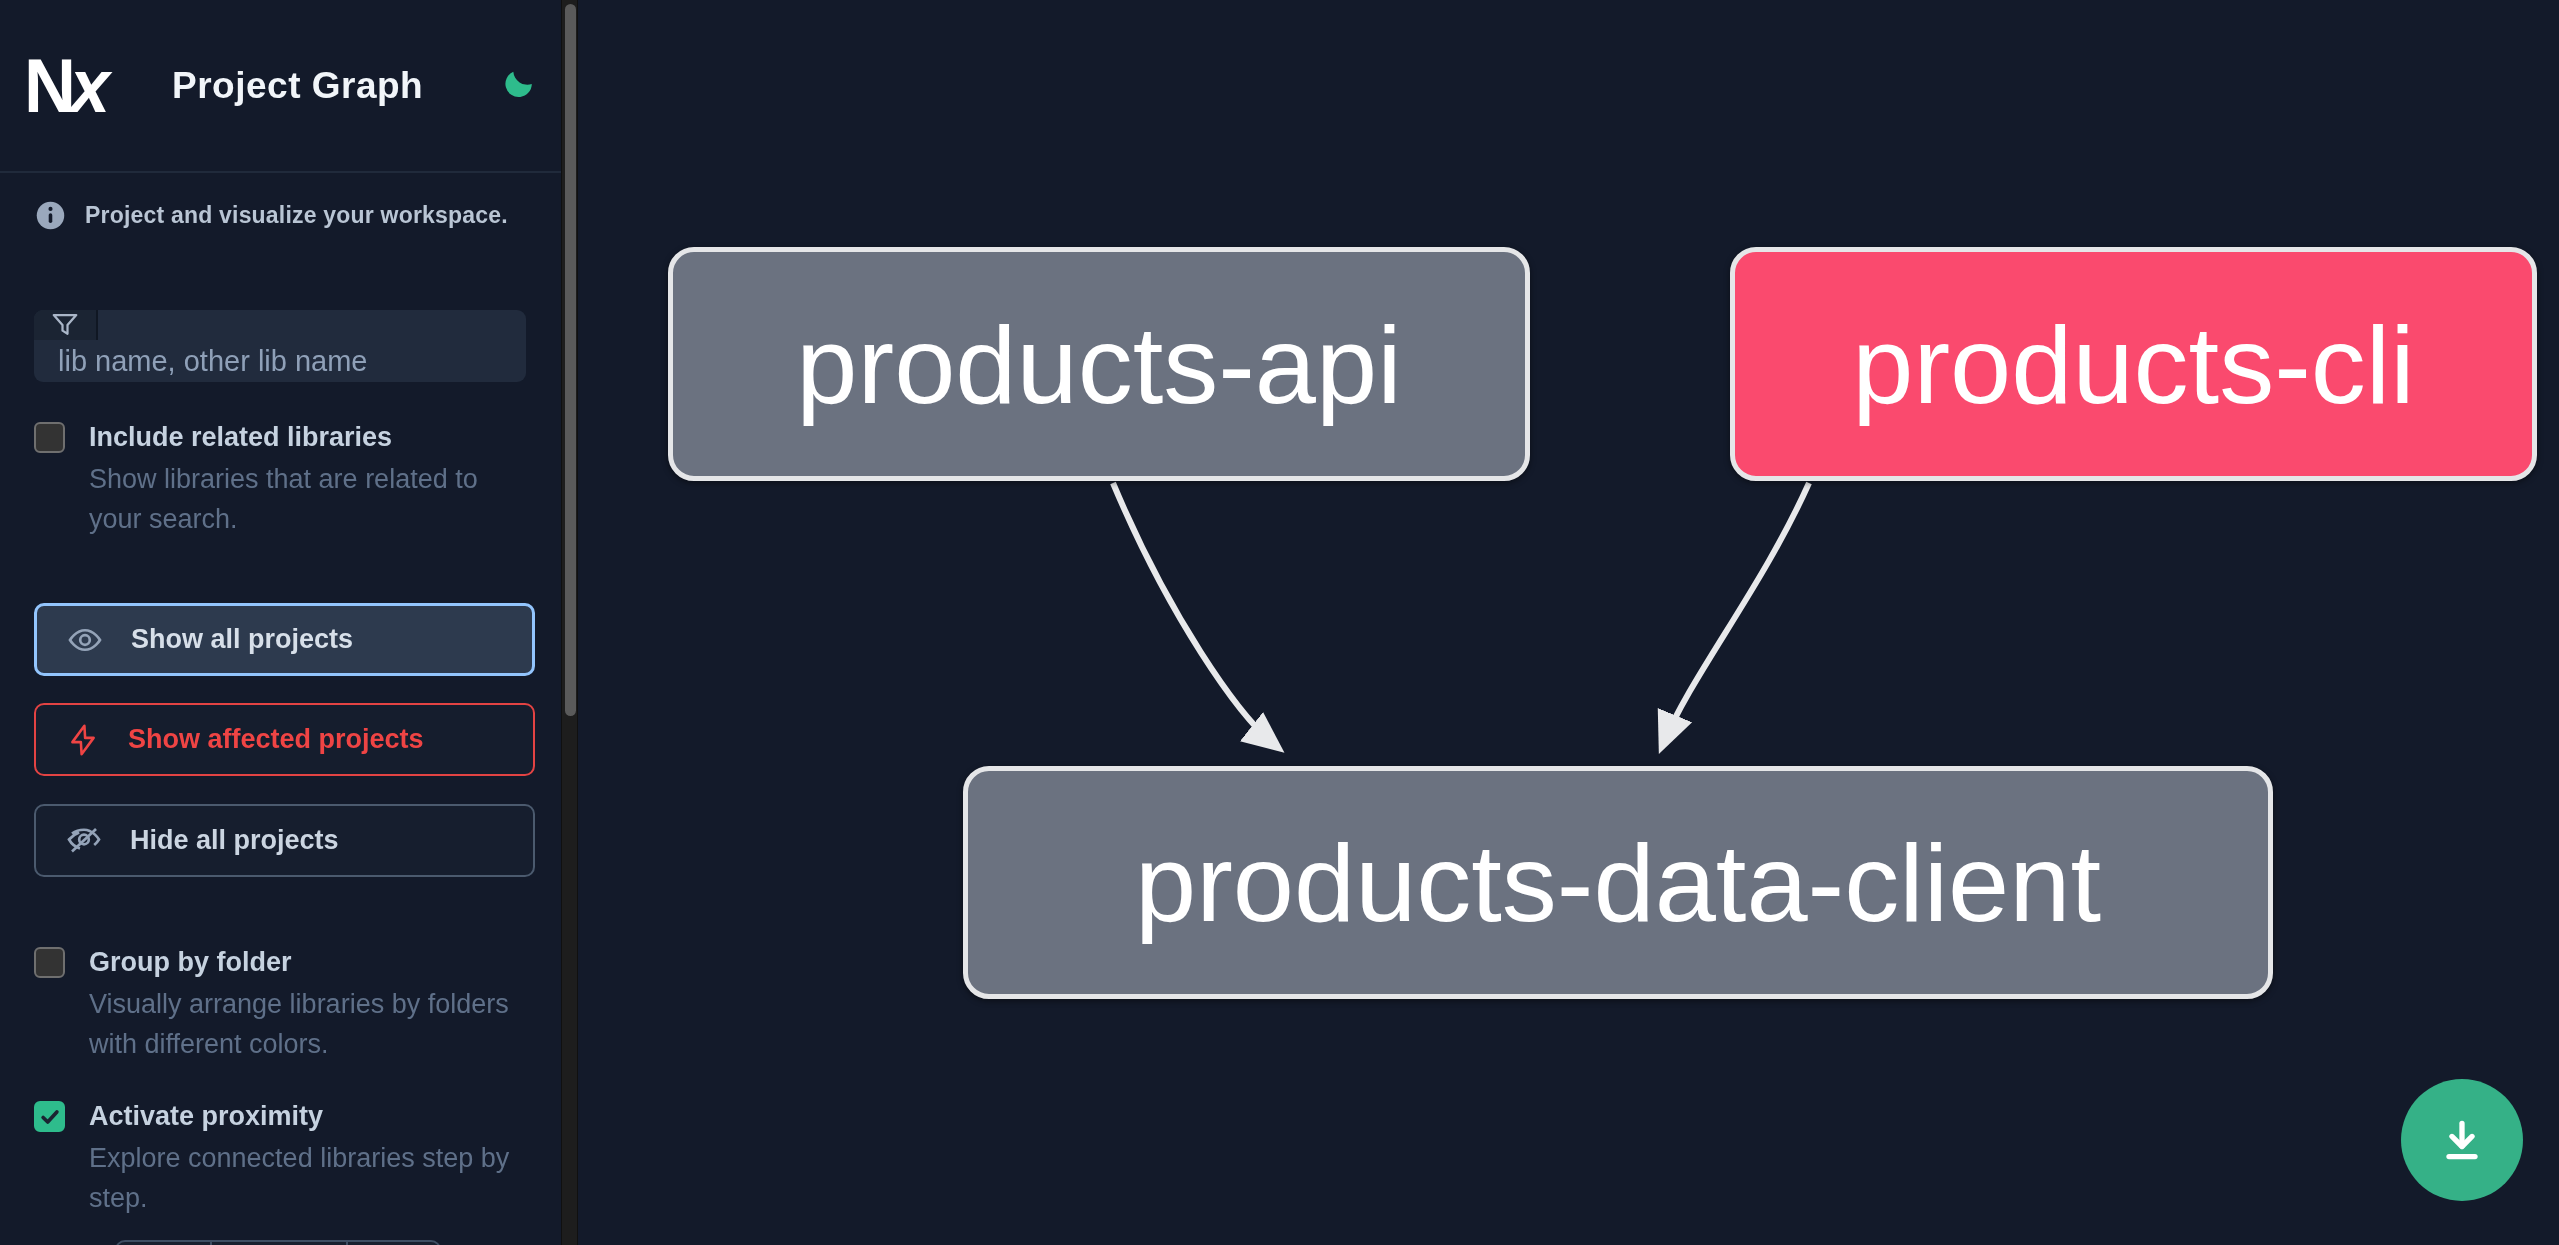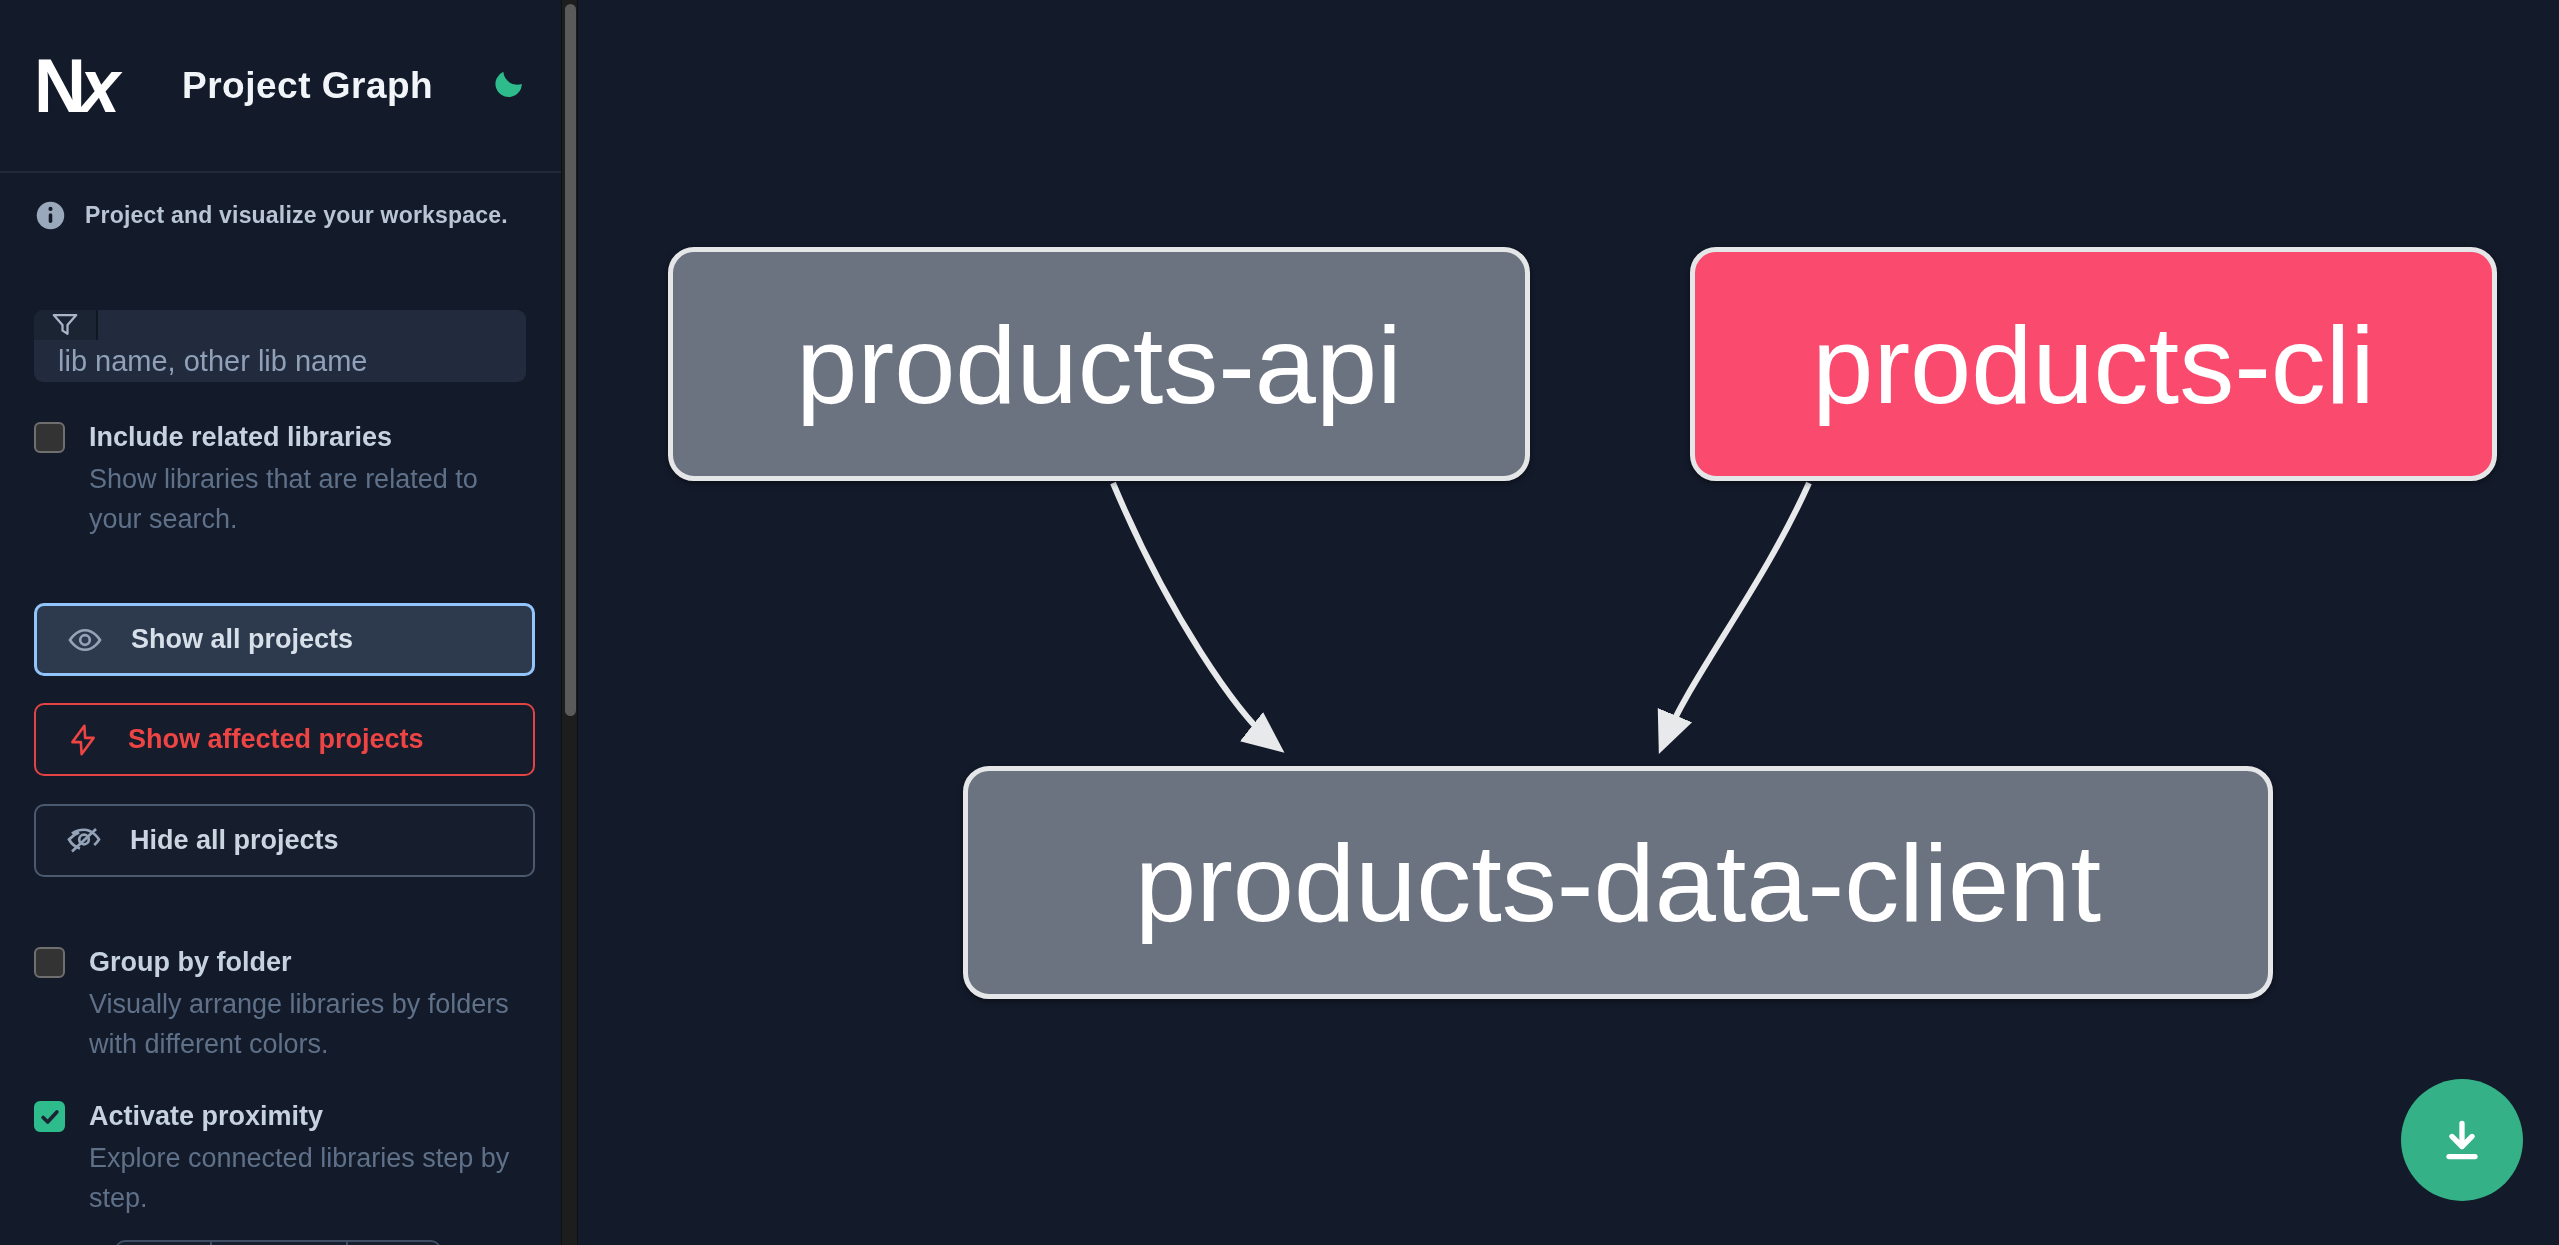--- a/index.html
+++ b/index.html
@@ -11,21 +11,21 @@
     color:#c6d2e0;
   }
 
   
   .sidebar {
     position:absolute; left:0; top:0; width:561px; height:1245px;
     background:#131a2a;
   }
   .app-header {
     height:173px; border-bottom:2px solid #202a3b;
-    display:flex; align-items:center; padding:0 34px;
+    display:flex; align-items:center; padding:0 24px;
   }
   .nx-logo {
     font-weight:900; font-size:72px; color:#ffffff;
     letter-spacing:-6px; font-style:normal; line-height:1;
     transform:scaleY(1.05);
   }
   .nx-logo .x { font-style:italic; }
   .app-title { font-size:37px; font-weight:700; color:#f1f5f9; margin-left:68px; letter-spacing:0.5px; }
   .theme-toggle { margin-left:auto; width:40px; height:40px; cursor:pointer; display:flex; align-items:center; justify-content:center; }
 
@@ -115,21 +115,21 @@
   .node {
     position:absolute; display:flex; align-items:center; justify-content:center;
     background:#6b7280; border:5px solid #e5e6e8; border-radius:26px;
     color:#ffffff; font-size:110px; font-weight:400; letter-spacing:0px;
     cursor:pointer; box-shadow:0 2px 6px rgba(0,0,0,0.45);
     white-space:nowrap;
     margin-left:40px;
   }
   .node.affected { background:#fa4a6e; }
   .node-api  { left:50px;   top:247px; width:862px;  height:234px; }
-  .node-cli  { left:1072px; top:247px; width:807px;  height:234px; }
+  .node-cli  { left:1112px; top:247px; width:807px;  height:234px; }
   .node-data { left:345px;  top:766px; width:1310px; height:233px; }
 
   .fab {
     position:absolute; left:1823px; top:1079px; width:122px; height:122px;
     border-radius:50%; background:#35b187; cursor:pointer;
     display:flex; align-items:center; justify-content:center;
     color:#ffffff;
   }
 </style>
 </head>

